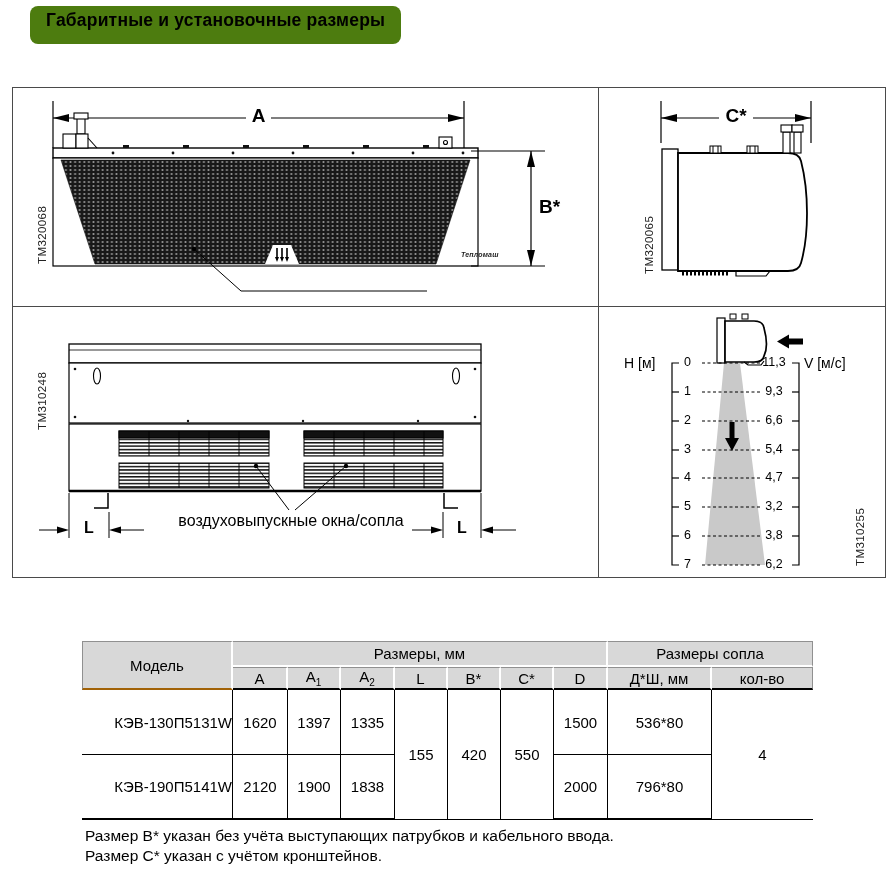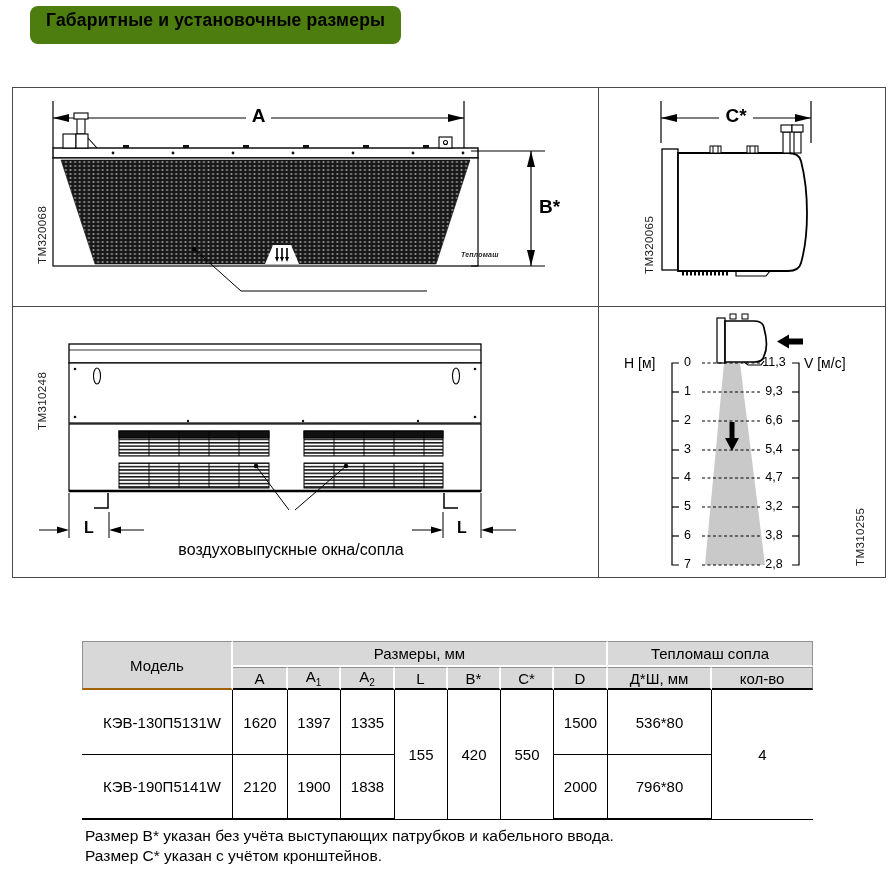--- a/index.html
+++ b/index.html
@@ -55,21 +55,21 @@
   .spec-table thead th.first { border-left:1px solid #909090; }
   .spec-table thead th.lastcol { border-right:1px solid #909090; }
   .spec-table th.group { height:26px; border-bottom:2px solid #fff; }
   .spec-table th.sub { height:23px; border-bottom:2px solid #000; }
   .spec-table th.model-h { border-bottom:2px solid #a16207; }
   .spec-table sub { font-size:10px; }
   .spec-table td {
     font-size:15px; text-align:center; height:65px;
     border-right:1px solid #000; background:#fff;
   }
-  .spec-table td.model { text-align:center; padding-left:10px; }
+  .spec-table td.model { text-align:right; padding-left:10px; }
   .spec-table tr.r1 td { border-bottom:1px solid #000; }
   .spec-table td.merged, .spec-table tr.r2 td { border-bottom:2px solid #000; }
   .spec-table td.lastcol { border-right:none; }
 
   .footnote { left:85px; font-size:15.5px; }
 </style>
 </head>
 <body>
 
 <div class="abs title-pill">
@@ -285,21 +285,21 @@
       <g stroke="#000" stroke-width="1" fill="#000">
         <line x1="468" y1="187" x2="468" y2="232"></line>
         <line x1="430" y1="206" x2="430" y2="232"></line>
         <line x1="399" y1="224" x2="418" y2="224"></line>
         <polygon points="430,224 418,220.5 418,227.5" stroke="none"></polygon>
         <line x1="479" y1="224" x2="503" y2="224"></line>
         <polygon points="468,224 480,220.5 480,227.5" stroke="none"></polygon>
       </g>
     </svg>
     <div class="abs vtext" style="left:24px; top:58px; height:66px;">TM310248</div>
-    <div class="abs callout" style="left:148px; top:206px; width:260px;margin-top:29px;">воздуховыпускные окна/сопла</div>
+    <div class="abs callout" style="left:148px; top:206px; width:260px;">воздуховыпускные окна/сопла</div>
     <div class="abs dim-plain" style="left:64px; top:213px; width:24px; text-align:center; font-size:16px;">L</div>
     <div class="abs dim-plain" style="left:437px; top:213px; width:24px; text-align:center; font-size:16px;">L</div>
   </div>
 
   <div class="panel p-chart">
     <svg width="287" height="271" viewBox="0 0 287 271">
 
       <polygon points="126,53 142,53 167,255 107,255" fill="#c9c9c9"></polygon>
 
       <g stroke="#000" fill="#fff">
@@ -363,21 +363,21 @@
     <div class="abs tick" style="left:86px; top:218px;">6</div>
     <div class="abs tick" style="left:86px; top:247px;">7</div>
 
     <div class="abs tick tick-right" style="left:162px; top:45px;  width:28px;">11,3</div>
     <div class="abs tick tick-right" style="left:162px; top:74px;  width:28px;">9,3</div>
     <div class="abs tick tick-right" style="left:162px; top:103px; width:28px;">6,6</div>
     <div class="abs tick tick-right" style="left:162px; top:132px; width:28px;">5,4</div>
     <div class="abs tick tick-right" style="left:162px; top:160px; width:28px;">4,7</div>
     <div class="abs tick tick-right" style="left:162px; top:189px; width:28px;">3,2</div>
     <div class="abs tick tick-right" style="left:162px; top:218px; width:28px;">3,8</div>
-    <div class="abs tick tick-right" style="left:162px; top:247px; width:28px;">2,8</div>
+    <div class="abs tick tick-right" style="left:162px; top:247px; width:28px;">6,2</div>
 
     <div class="abs vtext" style="left:257px; top:186px; height:70px;">TM310255</div>
   </div>
 
   <div class="abs vdivider"></div>
   <div class="abs hdivider"></div>
 </div>
 
 <table class="abs spec-table">
   <colgroup>
@@ -389,21 +389,21 @@
       <col style="width:53px">
       <col style="width:53px">
       <col style="width:54px">
     <col style="width:104px">
       <col style="width:101px">
   </colgroup>
   <thead>
     <tr>
       <th class="model-h first" rowspan="2">Модель</th>
       <th class="group" colspan="7">Размеры, мм</th>
-      <th class="group lastcol" colspan="2">Тепломаш сопла</th>
+      <th class="group lastcol" colspan="2">Размеры сопла</th>
     </tr>
     <tr>
       <th class="sub">A</th>
       <th class="sub"><span>A</span><sub>1</sub></th>
       <th class="sub"><span>A</span><sub>2</sub></th>
       <th class="sub">L</th>
       <th class="sub">B*</th>
       <th class="sub">C*</th>
       <th class="sub">D</th>
       <th class="sub">Д*Ш, мм</th>

